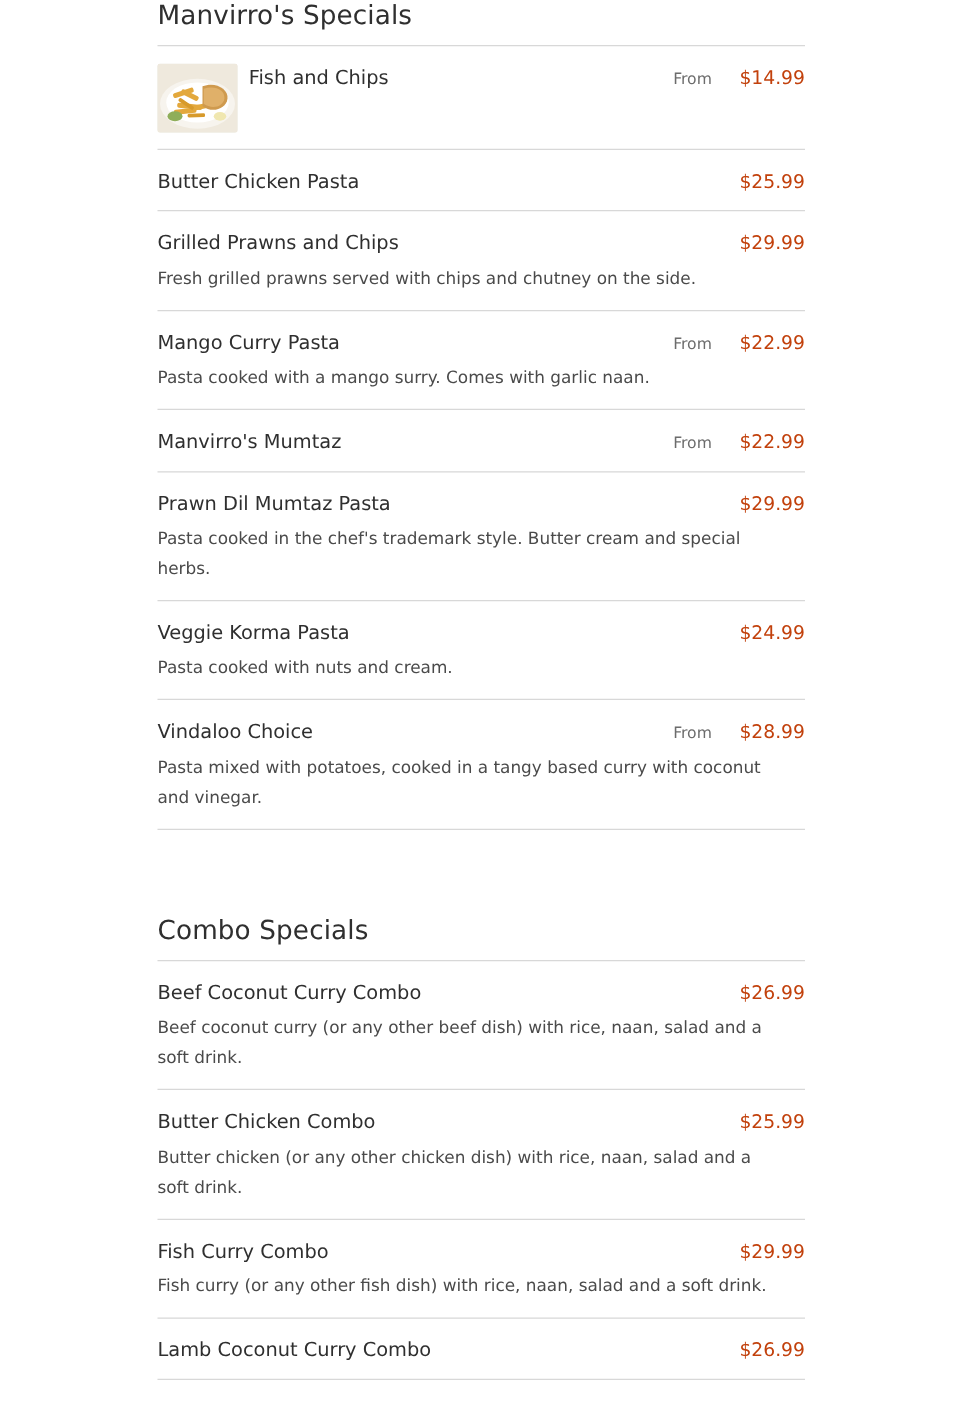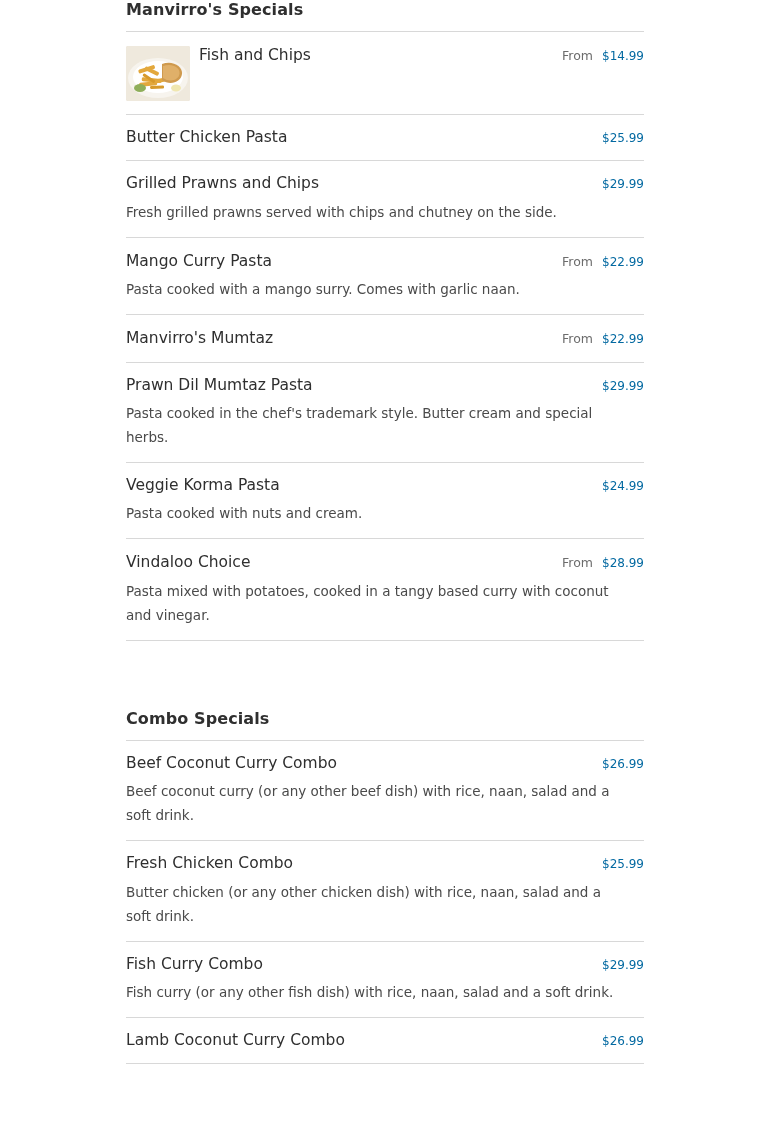--- a/index.html
+++ b/index.html
@@ -16,22 +16,22 @@
     -webkit-font-smoothing: antialiased;
   }
   .page {
     width: 770px;
     padding: 0;
   }
   .section {
     padding: 0 126px 0 126px;
   }
   .section-title {
-    font-size: 16px;
-    font-weight: 700;
+    font-size: 21px;
+    font-weight: 400;
     color: #2f2f2f;
     margin: 0;
     padding: 0 0 12px 0;
     letter-spacing: 0.1px;
   }
   .section-title-wrap {
     border-bottom: 1px solid #d8d8d8;
     margin-bottom: 0;
   }
   .items {
@@ -81,25 +81,25 @@
   }
   .price-wrap {
     display: flex;
     align-items: baseline;
     white-space: nowrap;
     padding-top: 4px;
   }
   .price-from {
     font-size: 12.5px;
     color: #6c6c6c;
-    margin-right: 9px;
+    margin-right: 22px;
   }
   .price {
-    font-size: 12px;
-    color: #0369a1;
+    font-size: 15px;
+    color: #c2410c;
   }
   .item-desc {
     font-size: 13.5px;
     line-height: 1.78;
     color: #4a4a4a;
     margin-top: 6px;
     max-width: 495px;
   }
   .with-thumb .item-desc {
     margin-top: 5px;
@@ -247,21 +247,21 @@
           <div class="price-wrap">
             <span class="price-from"></span>
             <span class="price">$26.99</span>
           </div>
         </div>
         <div class="item-desc">Beef coconut curry (or any other beef dish) with rice, naan, salad and a soft drink.</div>
       </li>
 
       <li class="item">
         <div class="item-head">
-          <div class="item-name">Fresh Chicken Combo</div>
+          <div class="item-name">Butter Chicken Combo</div>
           <div class="price-wrap">
             <span class="price-from"></span>
             <span class="price">$25.99</span>
           </div>
         </div>
         <div class="item-desc">Butter chicken (or any other chicken dish) with rice, naan, salad and a soft drink.</div>
       </li>
 
       <li class="item">
         <div class="item-head">

